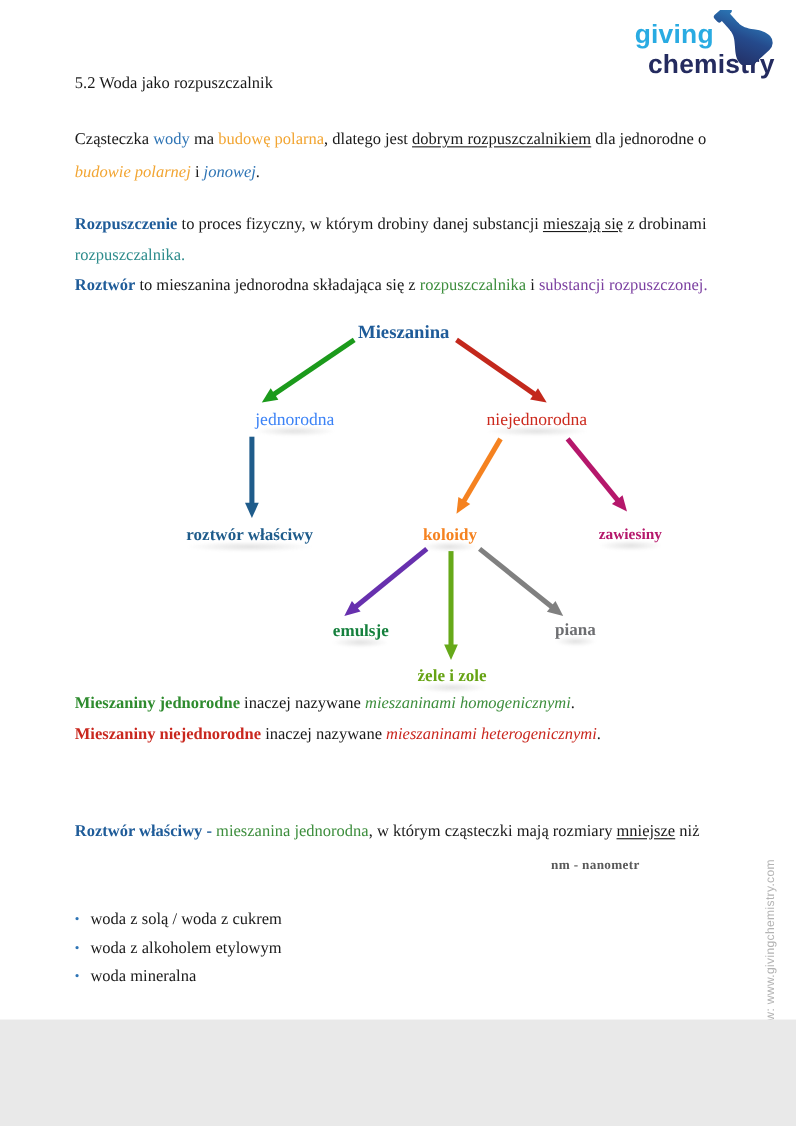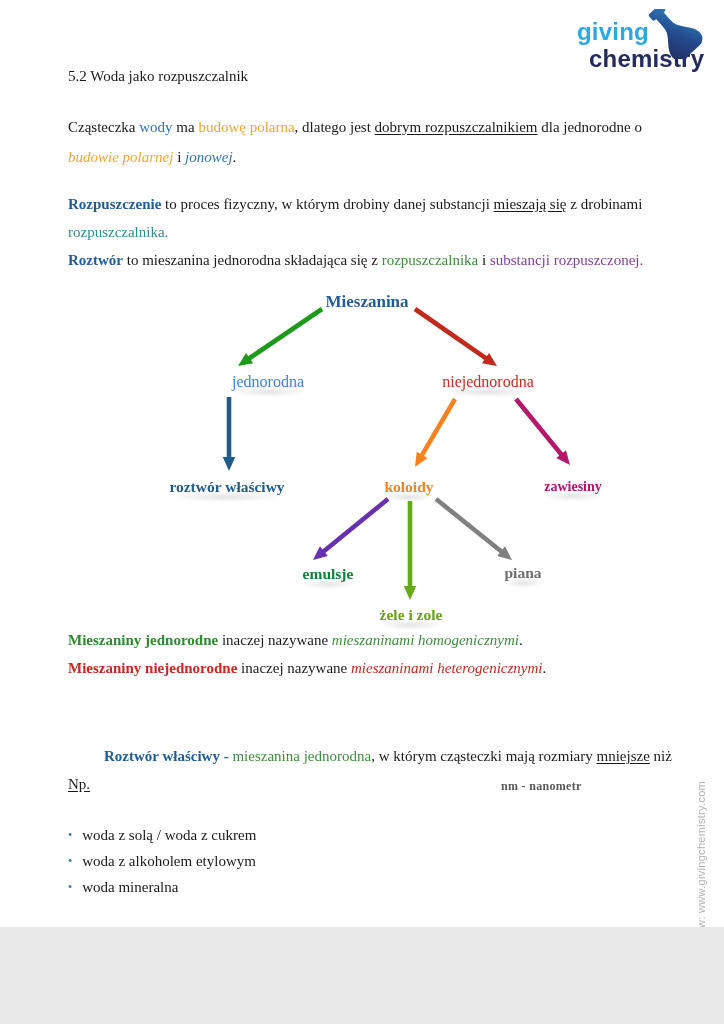--- a/index.html
+++ b/index.html
@@ -77,22 +77,21 @@
   <div id="block-def" class="block">
       <div class="tl"><span style="color: rgb(31, 92, 153); font-weight: bold;">Rozpuszczenie</span><span> to proces fizyczny, w którym drobiny danej substancji </span><span class="u">mieszają się</span><span> z drobinami</span></div>
       <div class="tl"><span style="color: rgb(46, 140, 140);">rozpuszczalnika.</span></div>
       <div class="tl"><span style="color: rgb(31, 92, 153); font-weight: bold;">Roztwór</span><span> to mieszanina jednorodna składająca się z </span><span style="color: rgb(61, 142, 61);">rozpuszczalnika</span><span> i </span><span style="color: rgb(123, 63, 160);">substancji rozpuszczonej.</span></div>
     </div>
   <div id="block-mixtures" class="block">
       <div class="tl"><span style="color: rgb(46, 139, 46); font-weight: bold;">Mieszaniny jednorodne</span><span> inaczej nazywane </span><span style="color: rgb(61, 142, 61); font-style: italic;">mieszaninami homogenicznymi</span><span>.</span></div>
       <div class="tl"><span style="color: rgb(201, 39, 30); font-weight: bold;">Mieszaniny niejednorodne</span><span> inaczej nazywane </span><span style="color: rgb(201, 39, 30); font-style: italic;">mieszaninami heterogenicznymi</span><span>.</span></div>
     </div>
   <div id="block-solution" class="block">
-      <div class="tl"><span style="color: rgb(31, 92, 153); font-weight: bold; margin-left: 36px;">Roztwór właściwy -</span><span> </span><span style="color: rgb(61, 142, 61);">mieszanina jednorodna</span><span>, w którym cząsteczki mają rozmiary </span><span class="u">mniejsze</span><span> niż</span></div>
-      <div class="tl"><span class="u">Np.</span></div>
+      <div class="tl"><span style="color: rgb(31, 92, 153); font-weight: bold;">Roztwór właściwy -</span><span> </span><span style="color: rgb(61, 142, 61);">mieszanina jednorodna</span><span>, w którym cząsteczki mają rozmiary </span><span class="u">mniejsze</span><span> niż</span></div>
     </div>
 
   <div id="nm-note">nm - nanometr</div>
 
   <div id="bullet-list">
       <div class="bullet-row"><span class="bullet-dot">•</span><span>woda z solą / woda z cukrem</span></div>
       <div class="bullet-row"><span class="bullet-dot">•</span><span>woda z alkoholem etylowym</span></div>
       <div class="bullet-row"><span class="bullet-dot">•</span><span>woda mineralna</span></div>
     </div>
 

